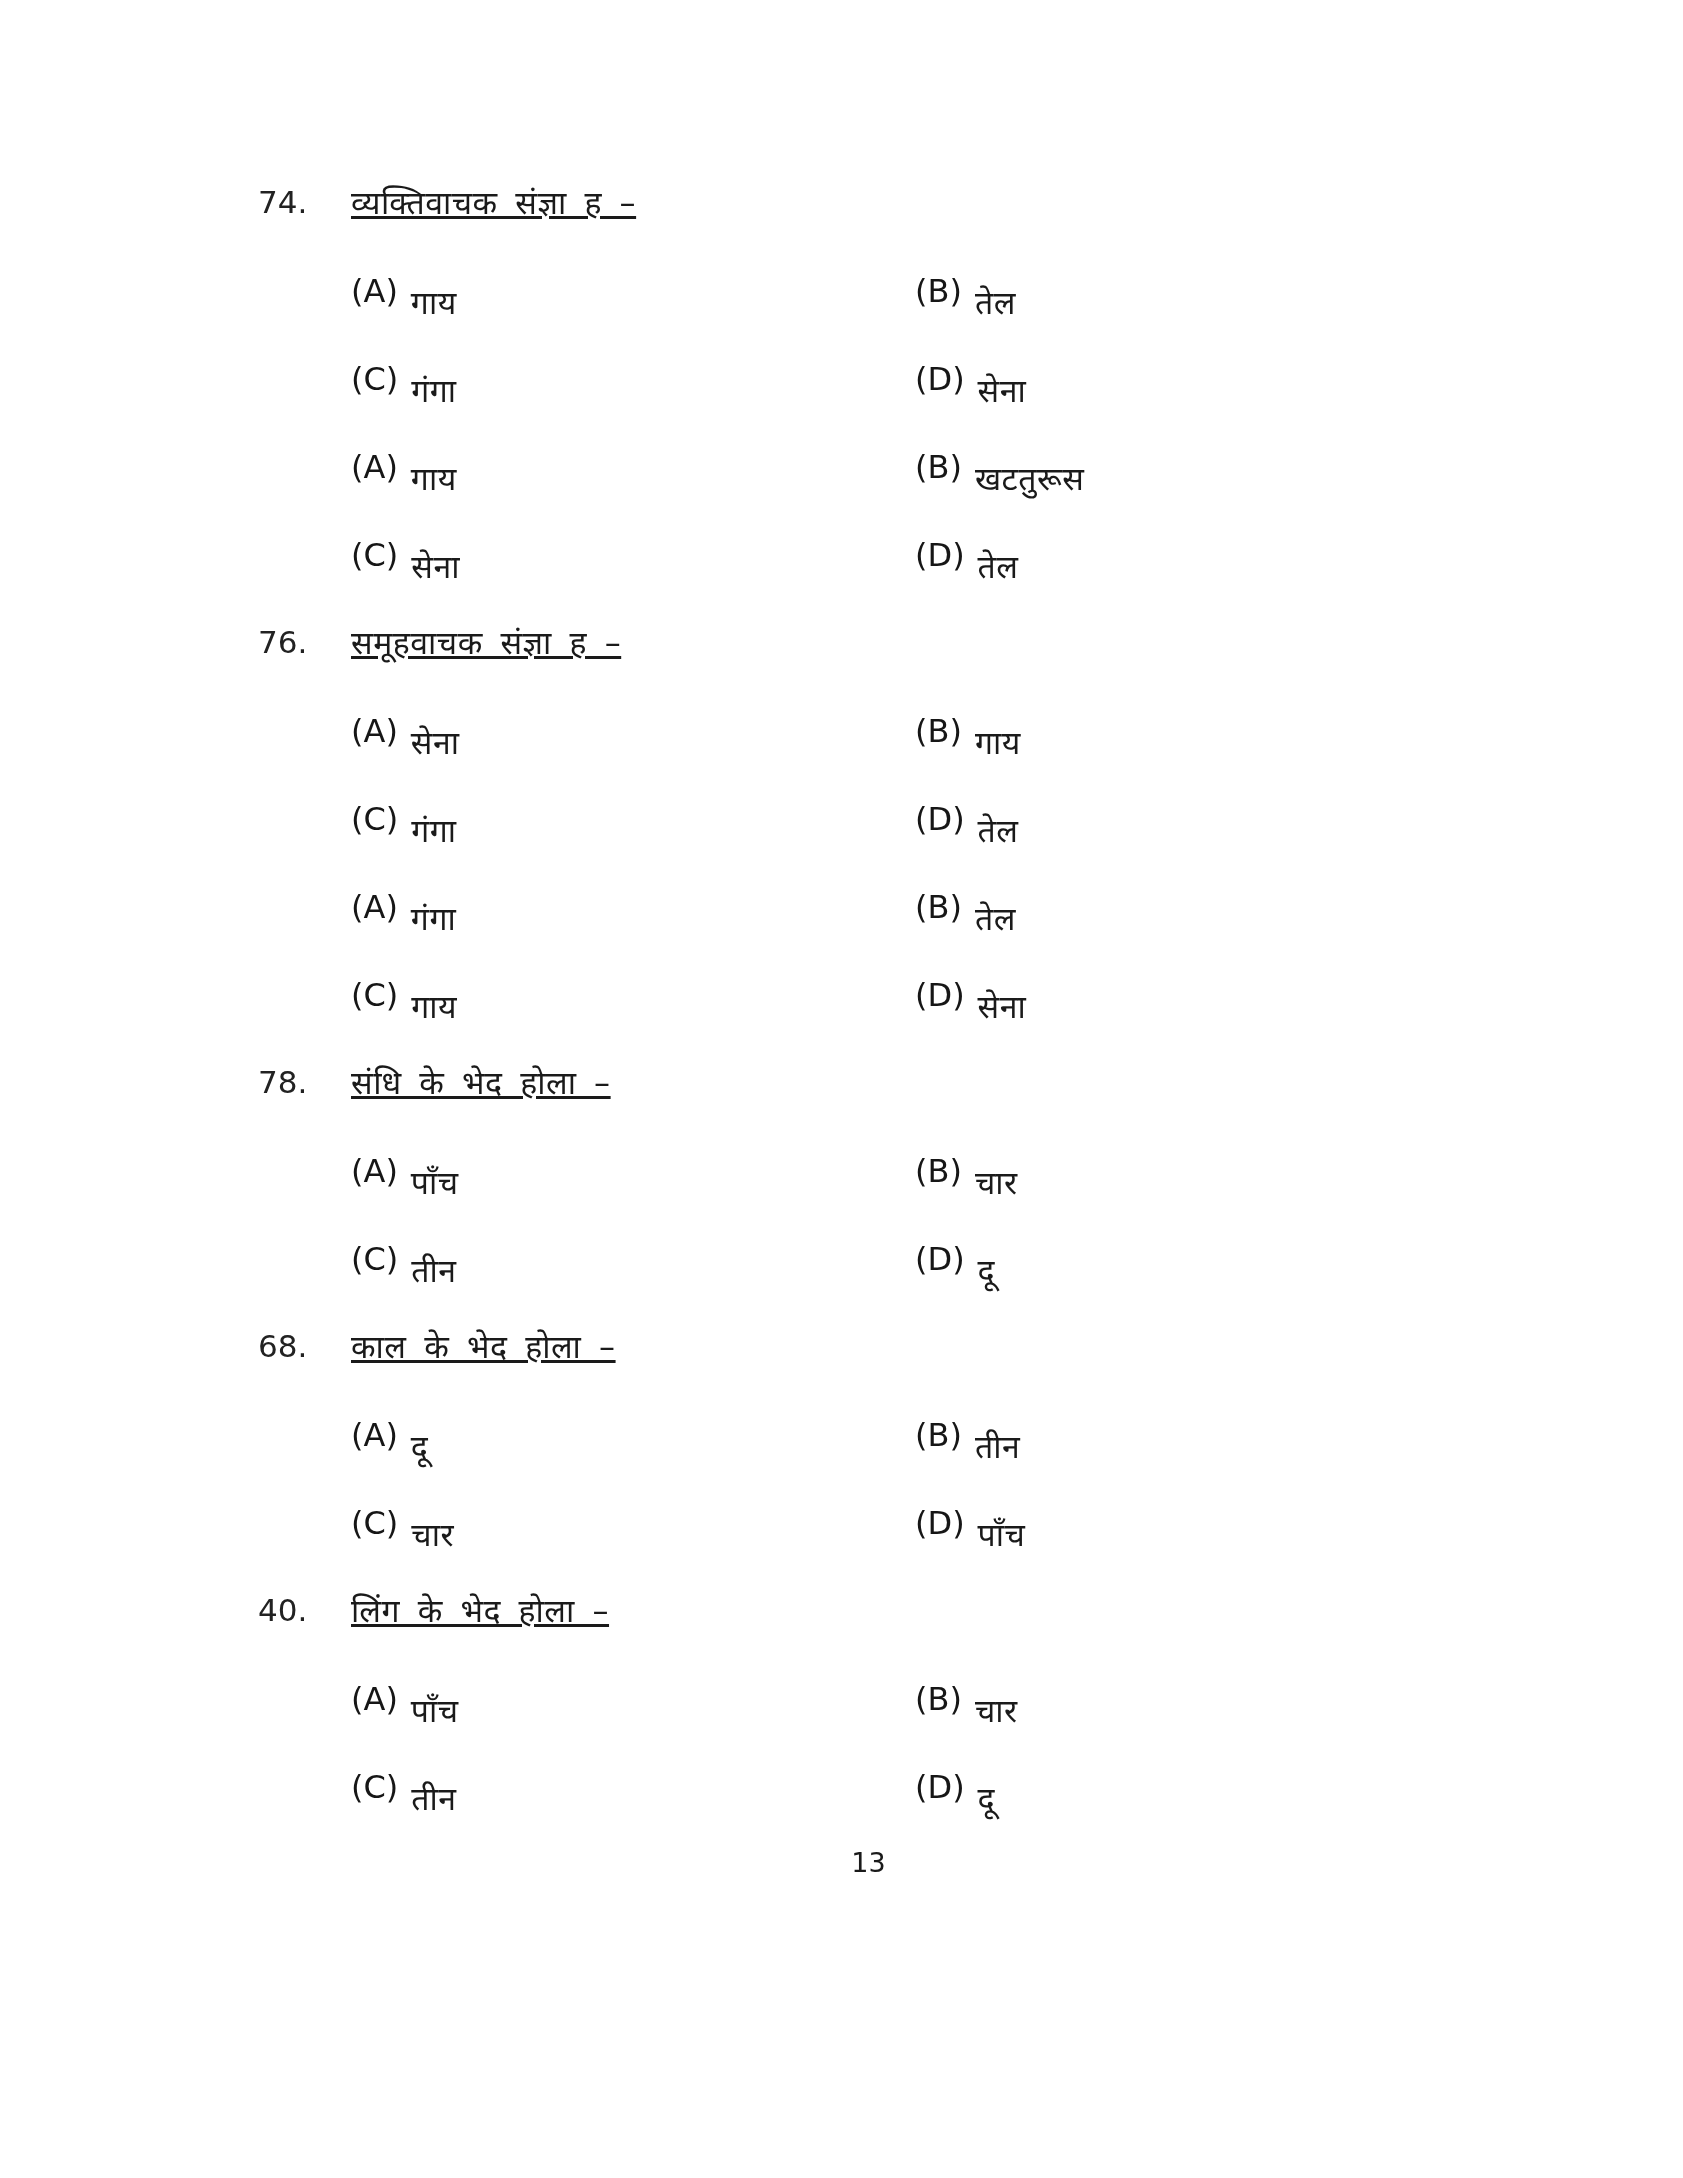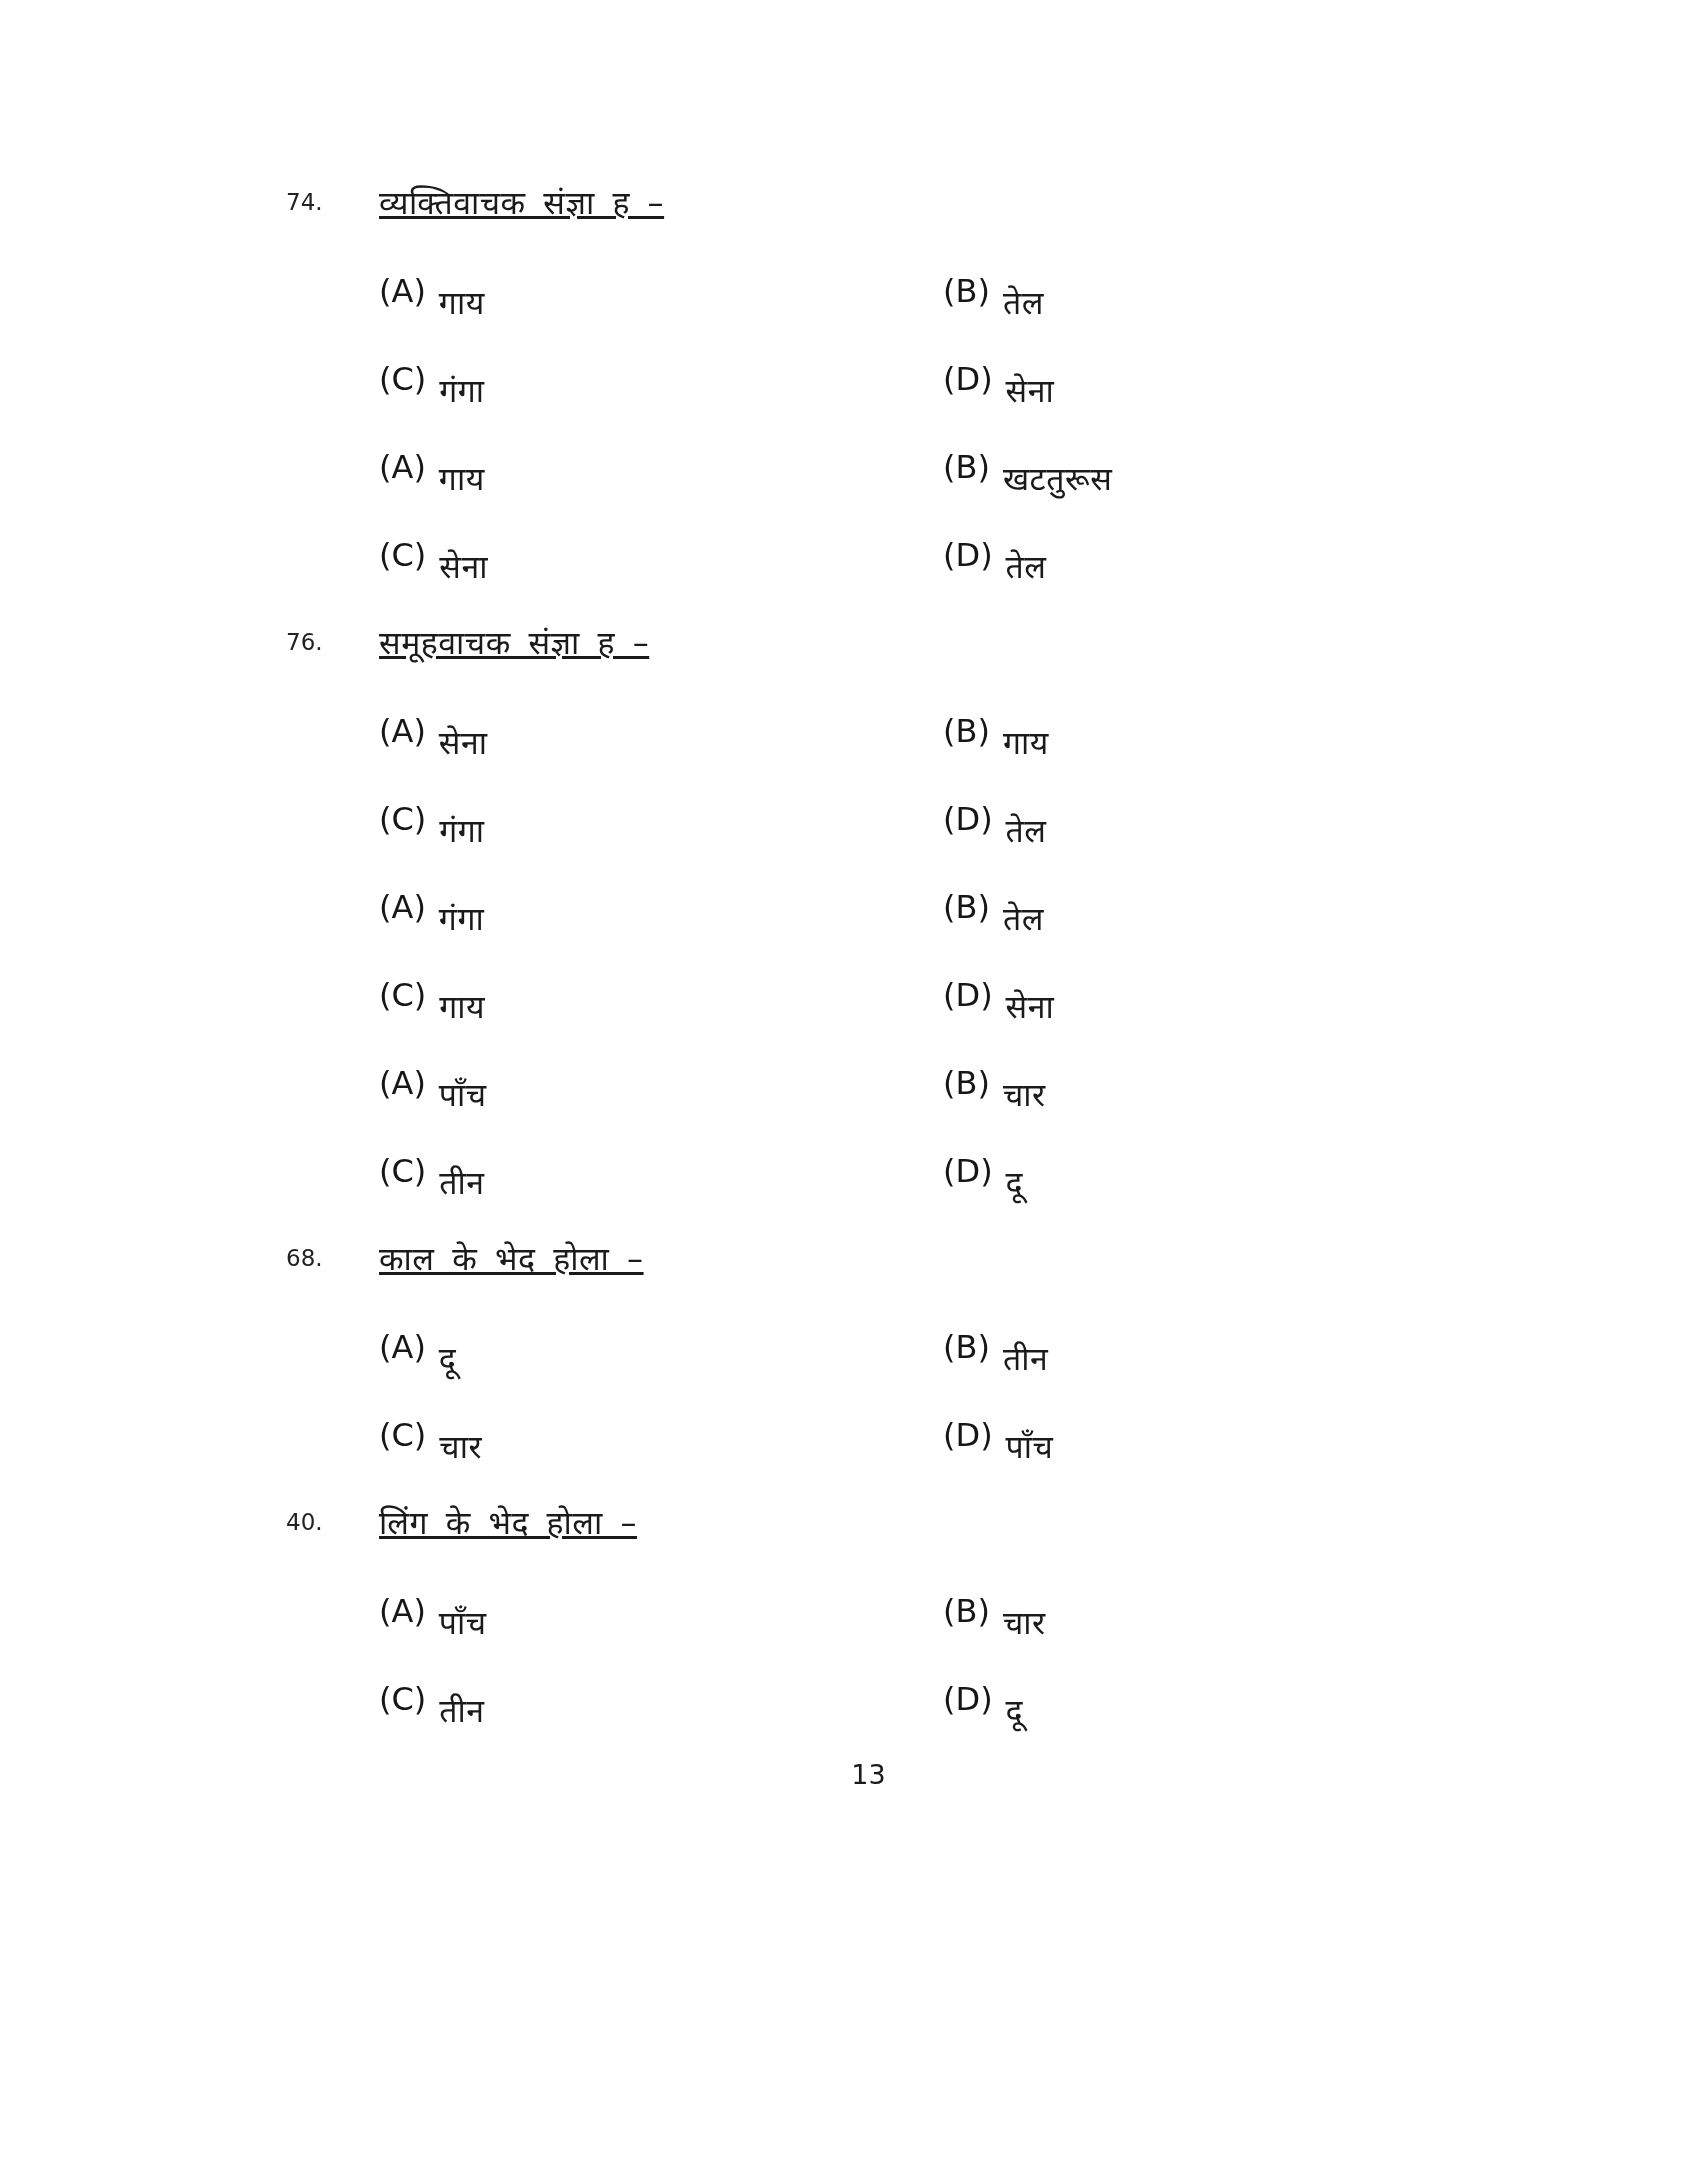--- a/index.html
+++ b/index.html
@@ -25,23 +25,22 @@
     height: 88px;
     display: flex;
     align-items: center;
     font-size: 32px;
     line-height: 1.2;
     white-space: nowrap;
   }
   .qnum {
     flex: 0 0 93px;
     width: 93px;
-    font-size: 23px;
+    font-size: 31px;
     color: #222;
-    margin-left: 28px;
   }
   .qtext {
     word-spacing: 7px;
     letter-spacing: 0.5px;
     text-decoration: underline;
   }
   .opt-cell {
     display: flex;
     align-items: center;
   }
@@ -175,20 +174,24 @@
       </span>
       <span class="opt-cell">
         <span class="opt-label">(D)</span>
         <span class="opt-text">सेना</span>
       </span>
     </div>
   </section>
 
   <section>
     <div class="line">
+      <span class="qnum">78.</span>
+      <span class="qtext">संधि के भेद होला –</span>
+    </div>
+    <div class="line">
       <span class="qnum"></span>
       <span class="opt-cell first">
         <span class="opt-label">(A)</span>
         <span class="opt-text">पाँच</span>
       </span>
       <span class="opt-cell">
         <span class="opt-label">(B)</span>
         <span class="opt-text">चार</span>
       </span>
     </div>

